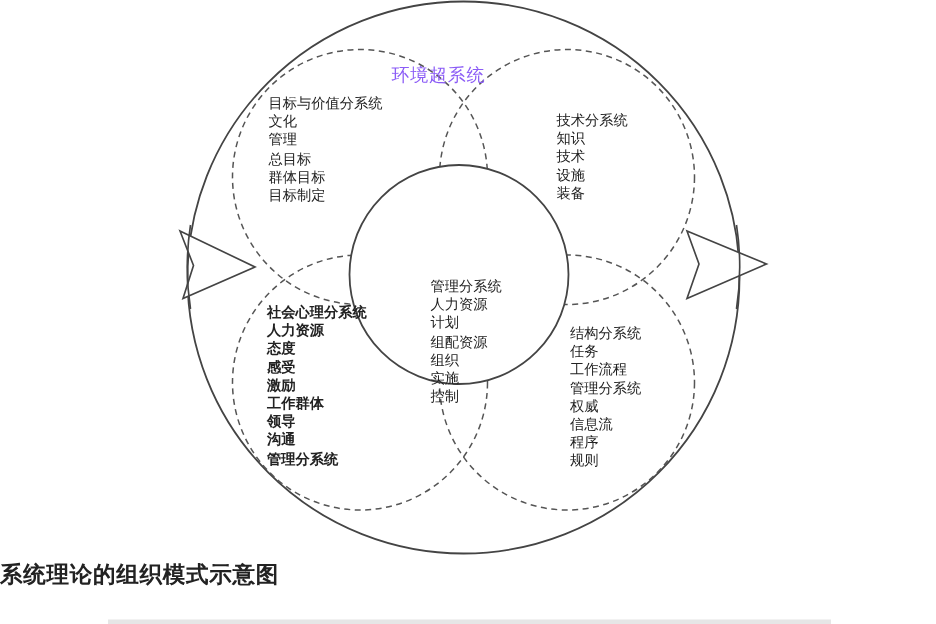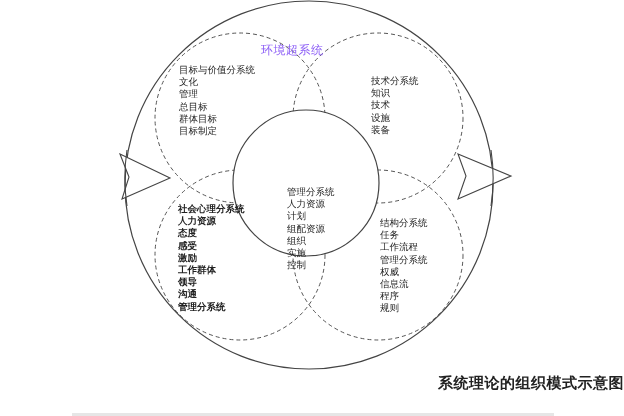--- a/index.html
+++ b/index.html
@@ -2,21 +2,21 @@
 <html><head>
 <meta charset="utf-8">
 <style>
   html, body { margin:0; padding:0; background:#ffffff; }
   body { width:624px; height:416px; position:relative; overflow:hidden;
          font-family: "DejaVu Sans", "Liberation Sans", sans-serif; color:#222; }
   svg.diagram { position:absolute; left:0; top:0; }
   .label { position:absolute; font-size:9.5px; line-height:12.2px; color:#222; white-space:nowrap; }
   .label div { height:12.2px; }
   .env-title { position:absolute; left:261px; top:14px; font-size:12px; color:#8b5cf6; letter-spacing:0.5px;margin-top:28px; }
-  .caption { position:absolute; left:0; width:624px; top:374px; text-align:right;
+  .caption { position:absolute; left:0; width:624px; top:374px; text-align:left;
              font-size:15px; font-weight:bold; color:#222; letter-spacing:0.5px; }
   .bottom-bar { position:absolute; left:72px; top:413px; width:482px; height:3px; background:#e6e6e6; }
 </style>
 </head>
 <body>
 
 <svg class="diagram" width="624" height="416" viewBox="0 0 624 416">
 
   <circle cx="309" cy="185" r="184" fill="none" stroke="#444" stroke-width="1.2"></circle>
 

